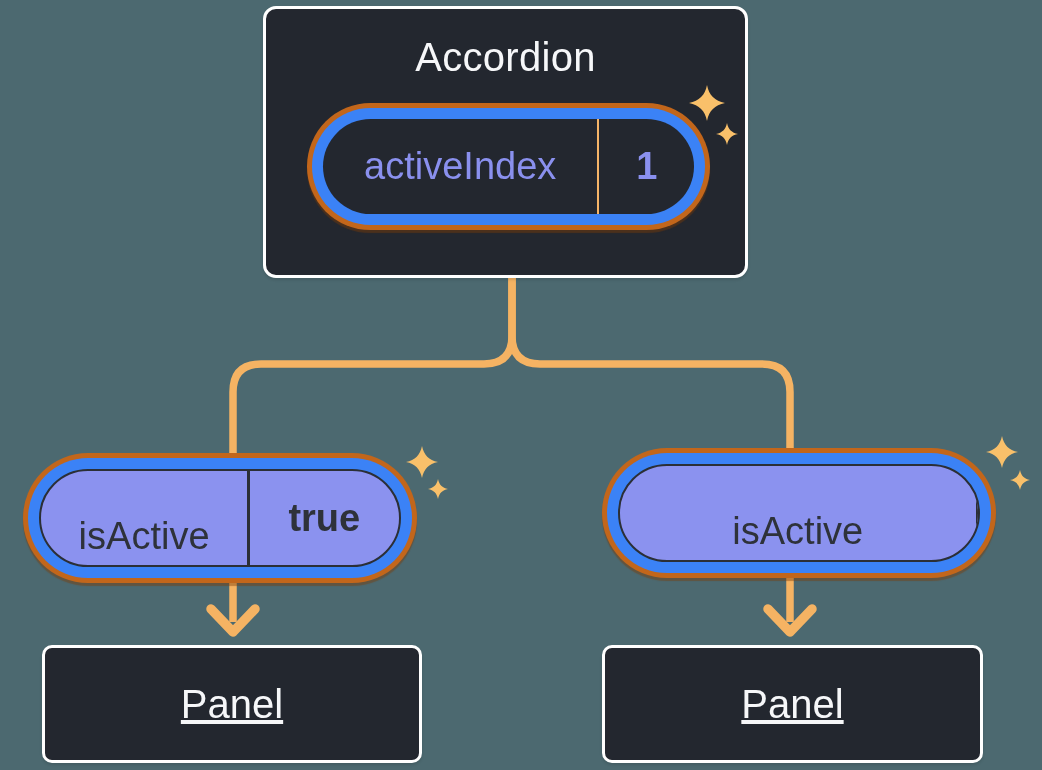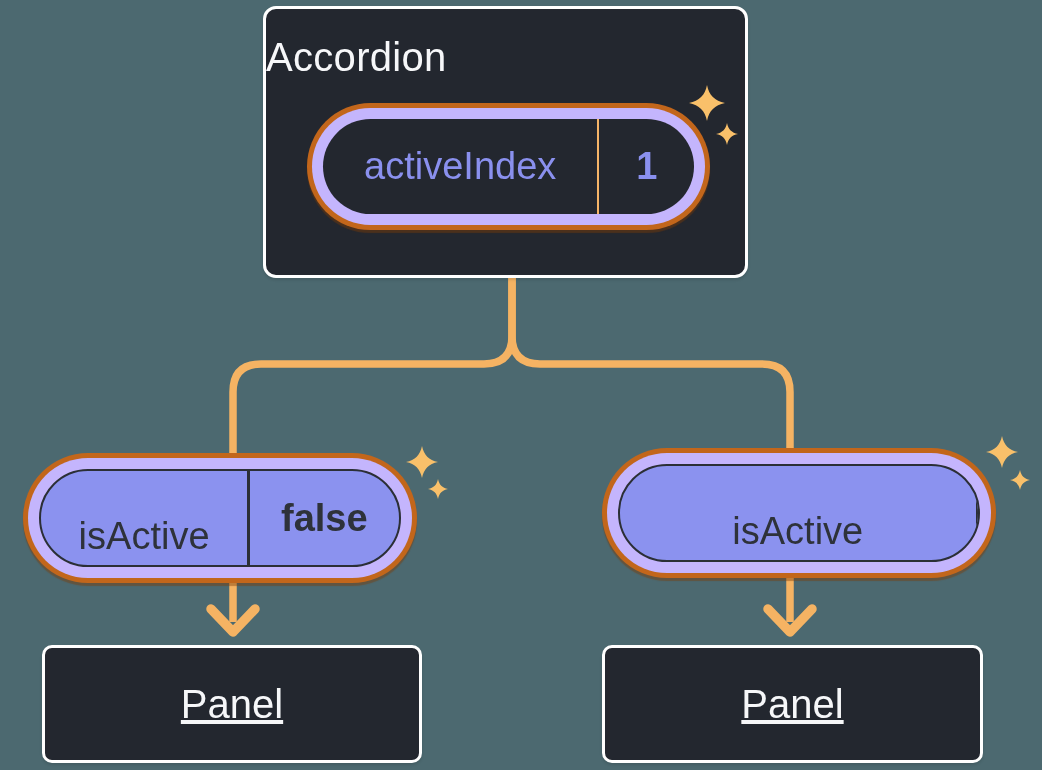--- a/index.html
+++ b/index.html
@@ -17,41 +17,42 @@
   .node {
     position:absolute;
     background:#23272F;
     border:3px solid #FFFFFF;
     box-sizing:border-box;
     z-index:2;
     box-shadow:0 2px 3px rgba(0,0,0,0.12);
   }
   .accordion { left:263px; top:6px; width:485px; height:272px; border-radius:13px; }
   .node-title {
+    text-align:center;
     padding-top:26px;
     font-size:40px;
     line-height:1.1;
     color:#F6F7F9;
     letter-spacing:0.3px;
   }
 
   
   .pill {
     position:absolute;
     border-radius:999px;
     background:#C2661B;
     padding:5px;
     box-sizing:border-box;
     z-index:2;
     box-shadow:0 3px 1px rgba(125,60,6,0.45);
   }
   .pill-mid {
     width:100%; height:100%;
     border-radius:999px;
-    background:#c4b5fd;
+    background:#3b82f6;
     box-sizing:border-box;
     padding:11px;
   }
   .pill-core {
     width:100%; height:100%;
     border-radius:999px;
     display:flex;
     align-items:stretch;
     overflow:hidden;
     box-sizing:border-box;
@@ -115,21 +116,21 @@
         </div>
       </div>
     </div>
   </div>
 
   <div class="pill child left-child">
     <div class="pill-mid">
       <div class="pill-core purple-core">
         <div class="cell name">isActive</div>
         <div class="divider"></div>
-        <div class="cell value">false</div>
+        <div class="cell value">true</div>
       </div>
     </div>
   </div>
 
   <div class="pill child right-child">
     <div class="pill-mid">
       <div class="pill-core purple-core">
         <div class="cell name">isActive</div>
         <div class="divider"></div>
       </div>

